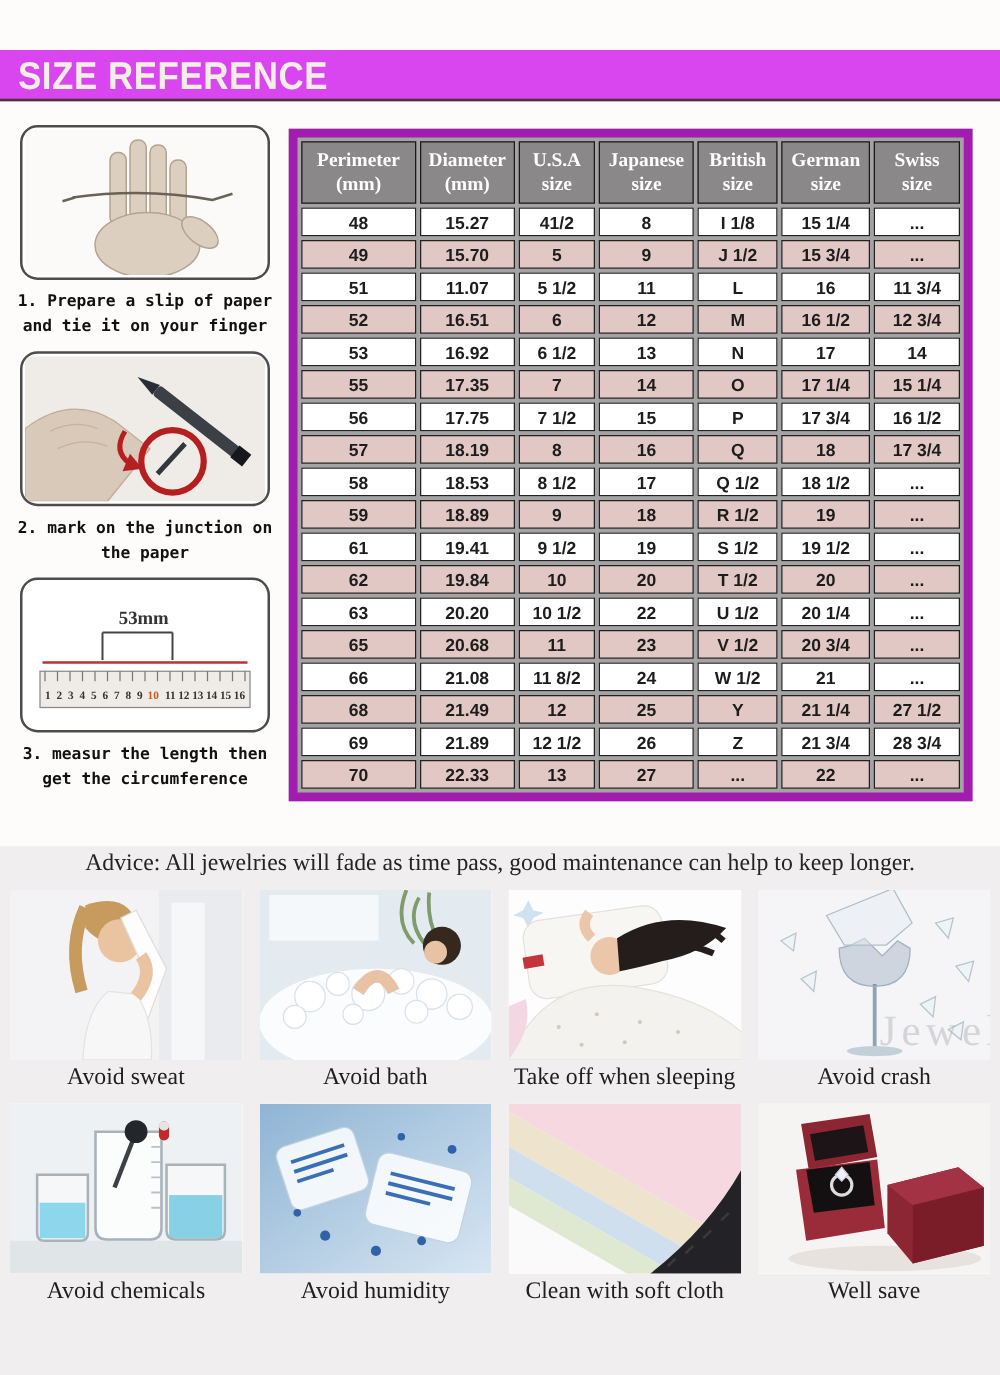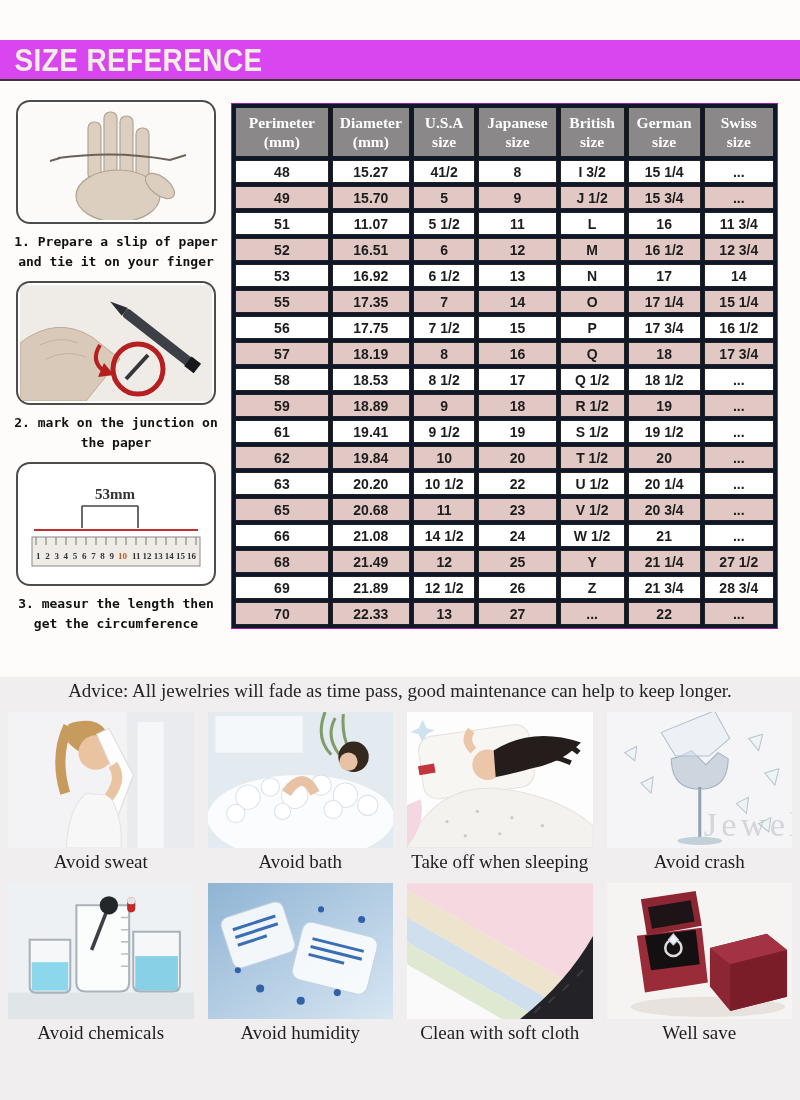--- a/index.html
+++ b/index.html
@@ -17,21 +17,21 @@
   .steps{position:absolute;left:10px;top:100px;width:212px;}
   .step{margin-bottom:10px;text-align:center;}
   .step-img{width:196px;height:120px;margin:0 auto;border:2px solid #4c4c4c;border-radius:14px;
             background:#fff;overflow:hidden;display:flex;align-items:center;justify-content:center;}
   .step-img svg{display:block;}
   .step-caption{margin:8px 0 4px 0;font-family:"DejaVu Sans Mono",monospace;font-weight:bold;
                 font-size:13px;line-height:1.5;color:#111;white-space:pre-line;}
 
   
   .size-table{position:absolute;left:231px;top:103px;width:547px;border-collapse:separate;
-              border-spacing:3px;border:1px solid #a21caf;background:#0f172a;table-layout:fixed;}
+              border-spacing:3px;border:7px solid #a21caf;background:#a3a3a3;table-layout:fixed;}
   .size-table th{background:#8a8888;color:#fff;font-family:"Liberation Serif",serif;
                  font-weight:bold;font-size:15.5px;line-height:1.25;height:48px;
                  border:1.5px solid #1a1a1a;white-space:pre-line;padding:0 1px;}
   .size-table td{border:1.5px solid #222;text-align:center;font-weight:bold;font-size:14px;
                  color:#1d1d1d;height:19px;padding:1px 0;background:#fff;white-space:nowrap;}
   .size-table tr.odd td{background:#e2c8c5;}
 
   
   .lower{position:absolute;top:677px;left:0;width:800px;height:423px;background:#f0eeee;}
   .advice{padding-top:3px;text-align:center;font-family:"Liberation Serif",serif;
@@ -144,21 +144,21 @@
         <th>Swiss
 size</th>
       </tr>
     </thead>
     <tbody>
         <tr class="even">
           <td>48</td>
           <td>15.27</td>
           <td>41/2</td>
           <td>8</td>
-          <td>I 3/2</td>
+          <td>I 1/8</td>
           <td>15 1/4</td>
           <td>...</td>
         </tr>
         <tr class="odd">
           <td>49</td>
           <td>15.70</td>
           <td>5</td>
           <td>9</td>
           <td>J 1/2</td>
           <td>15 3/4</td>
@@ -268,21 +268,21 @@
           <td>20.68</td>
           <td>11</td>
           <td>23</td>
           <td>V 1/2</td>
           <td>20 3/4</td>
           <td>...</td>
         </tr>
         <tr class="even">
           <td>66</td>
           <td>21.08</td>
-          <td>14 1/2</td>
+          <td>11 8/2</td>
           <td>24</td>
           <td>W 1/2</td>
           <td>21</td>
           <td>...</td>
         </tr>
         <tr class="odd">
           <td>68</td>
           <td>21.49</td>
           <td>12</td>
           <td>25</td>

